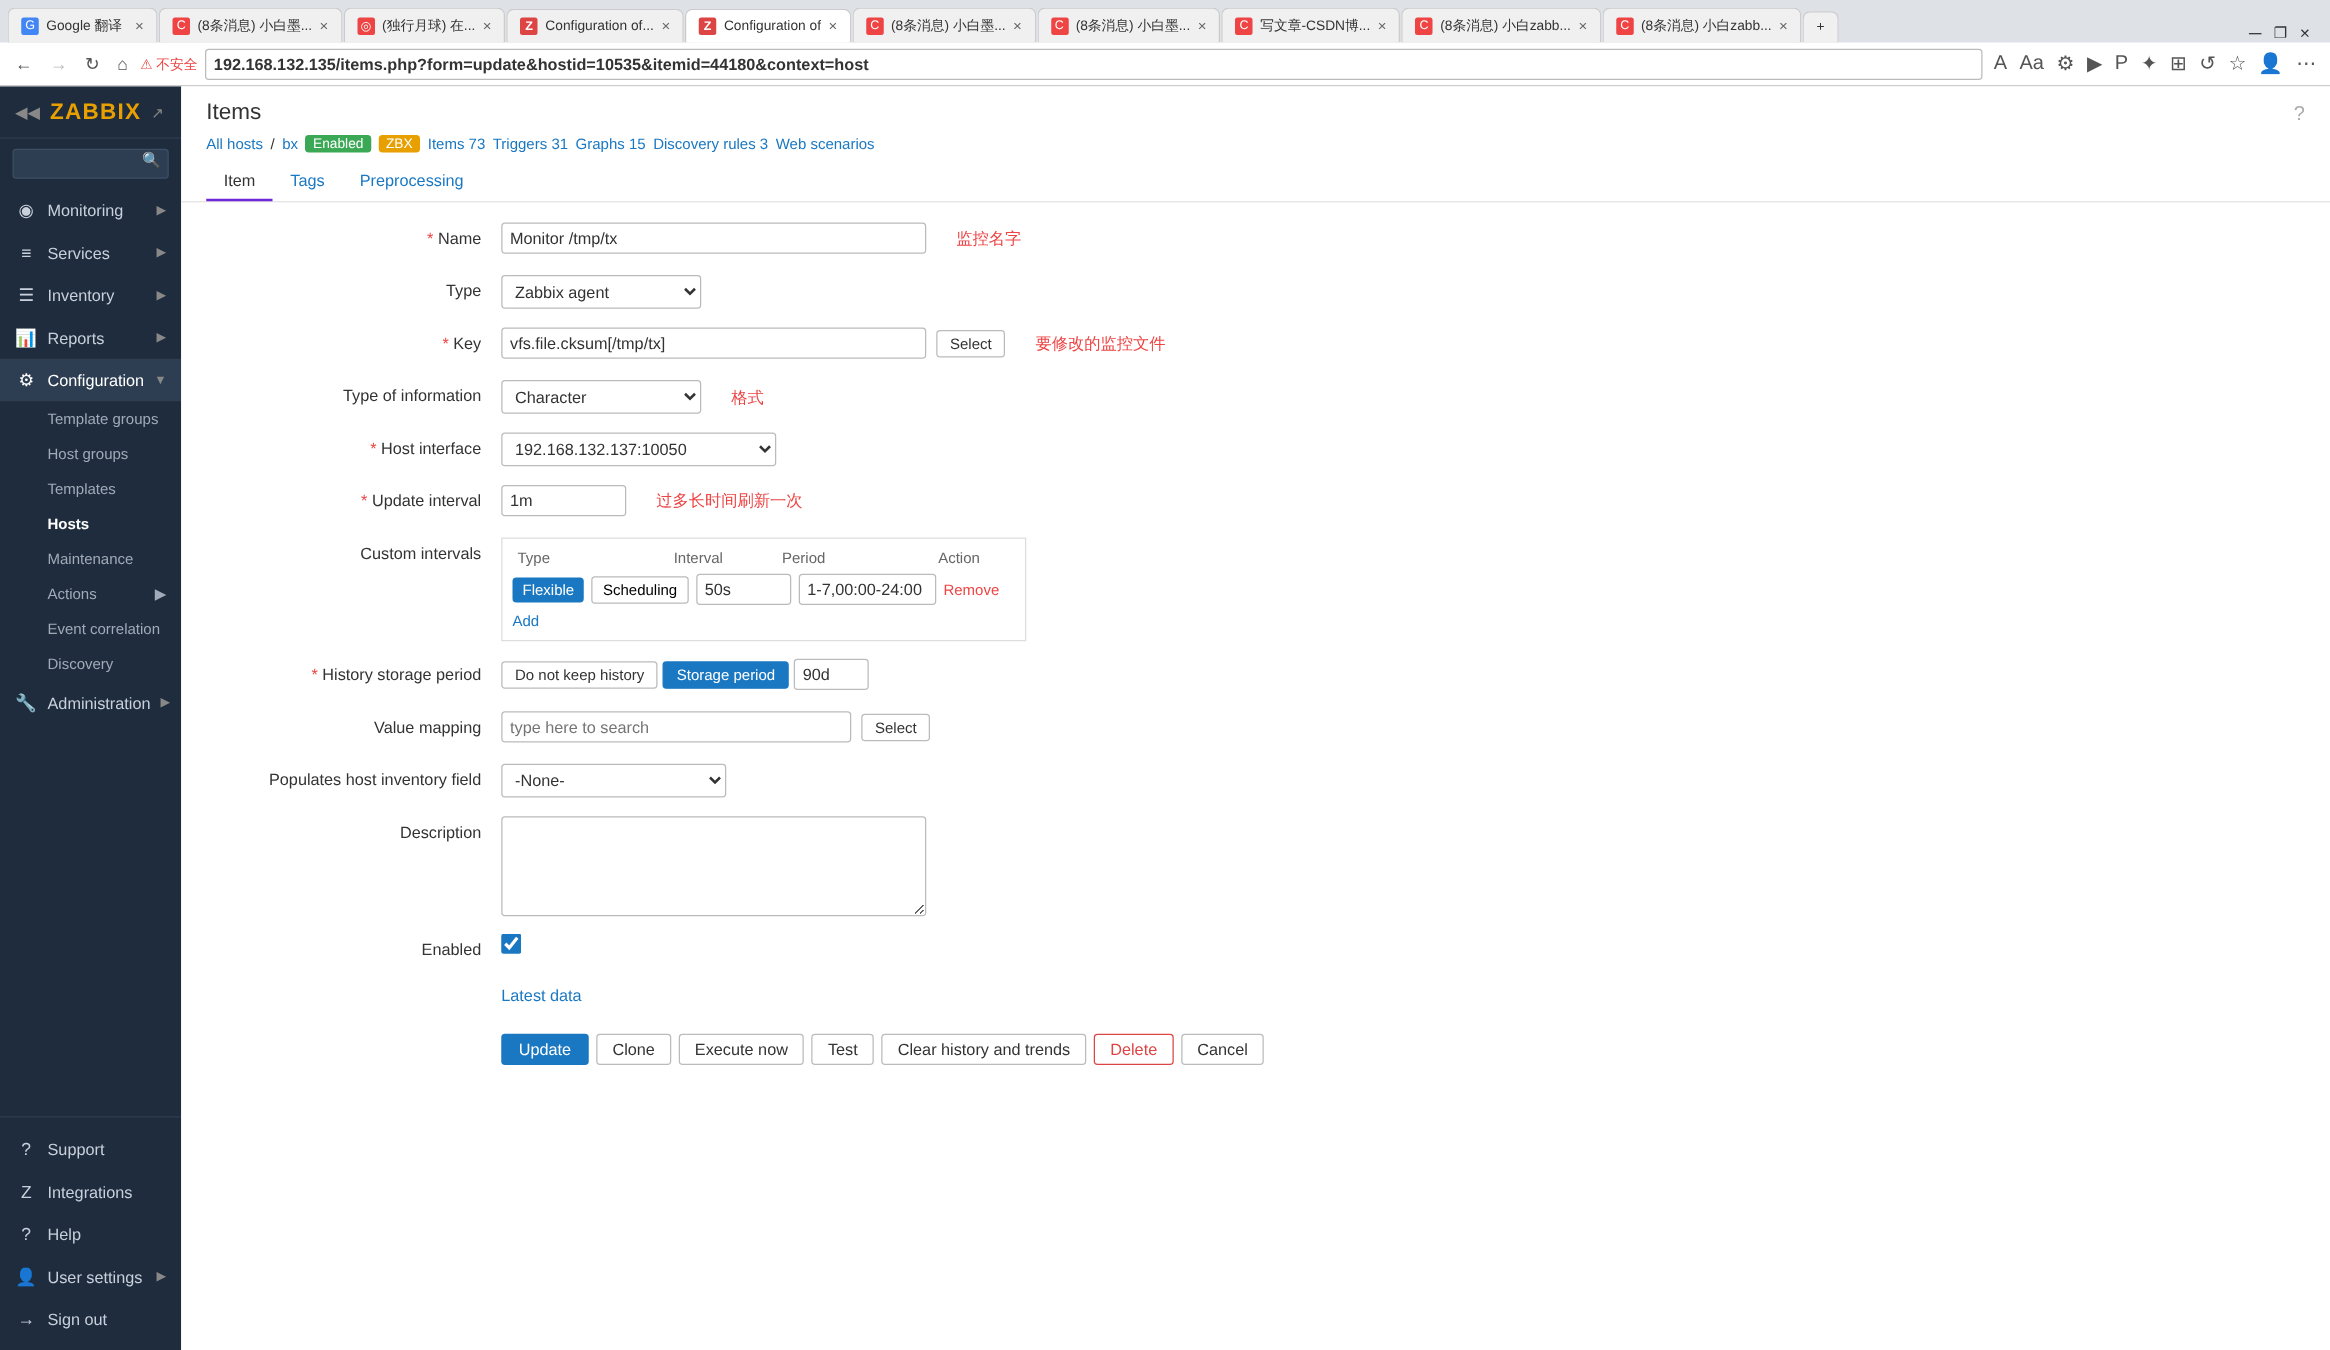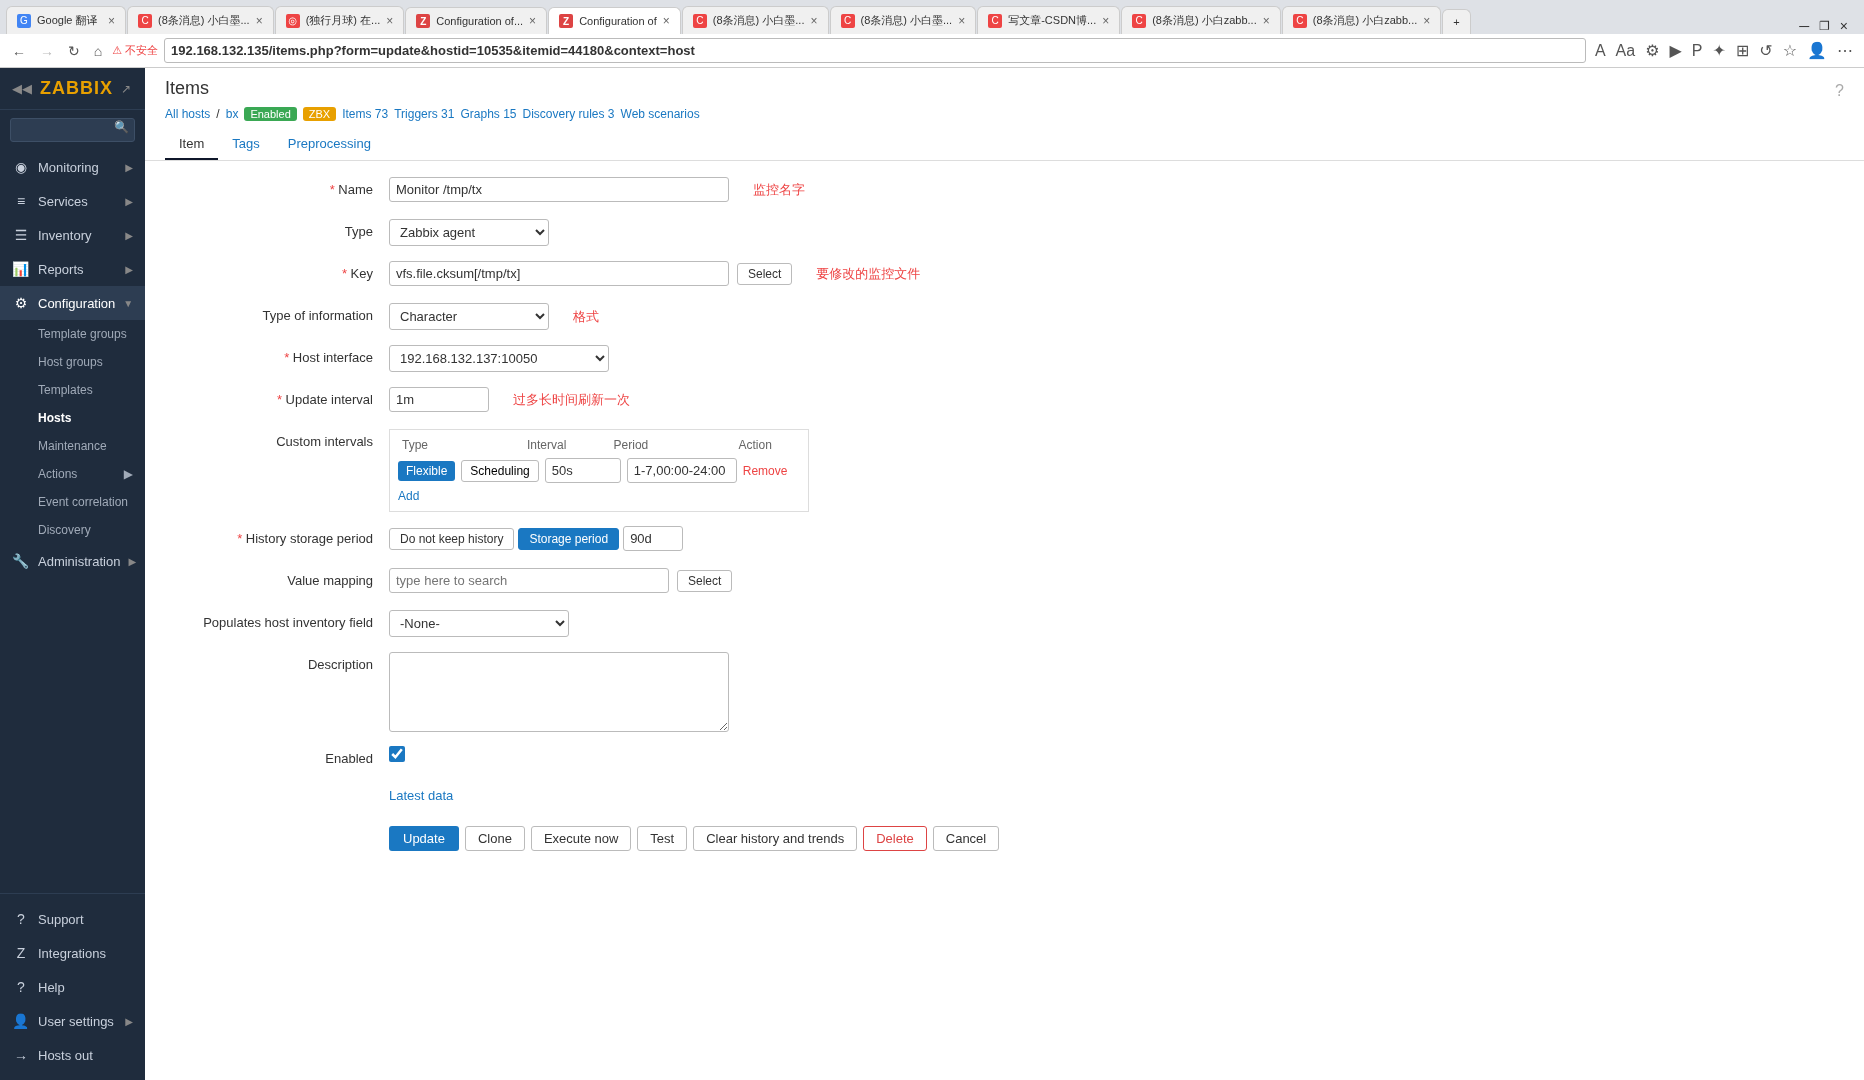--- a/index.html
+++ b/index.html
@@ -44,24 +44,24 @@
     .main { flex: 1; display: flex; flex-direction: column; overflow: hidden; background: #f7f7f7; }
     .main-header { background: #fff; padding: 10px 20px 0; border-bottom: 1px solid #ddd; flex-shrink: 0; }
     .page-title { font-size: 18px; font-weight: normal; color: #333; margin-bottom: 8px; }
     .breadcrumb { display: flex; align-items: center; gap: 6px; font-size: 12px; margin-bottom: 8px; }
     .breadcrumb a { color: #1a78c2; text-decoration: none; }
     .breadcrumb .badge { background: #3aa854; color: #fff; padding: 1px 6px; border-radius: 3px; font-size: 11px; }
     .breadcrumb .badge-zbx { background: #e8a000; color: #fff; padding: 1px 6px; border-radius: 3px; font-size: 11px; }
     .breadcrumb .count-badge { color: #1a78c2; }
     .tabs-row { display: flex; gap: 0; border-bottom: none; }
     .tab-item { padding: 7px 14px; cursor: pointer; font-size: 13px; color: #1a78c2; border-bottom: 2px solid transparent; }
-    .tab-item.active { color: #333; border-bottom: 2px solid #0f172a; font-weight: normal; }
-
-    
-    .form-area { flex: 1; overflow-y: auto; padding: 16px 24px; background: #fff; margin: 0; }
+    .tab-item.active { color: #333; border-bottom: 2px solid #6d28d9; font-weight: normal; }
+
+    
+    .form-area { flex: 1; overflow-y: auto; padding: 16px 36px; background: #fff; margin: 0; }
     .form-row { display: flex; align-items: flex-start; margin-bottom: 14px; min-height: 28px; }
     .form-label { width: 220px; flex-shrink: 0; text-align: right; padding-right: 16px; padding-top: 5px; font-size: 13px; color: #333; }
     .form-label.required::before { content: '* '; color: #e44; }
     .form-control-area { flex: 1; display: flex; align-items: center; gap: 8px; flex-wrap: wrap; }
     input[type="text"], select, textarea { font-size: 13px; border: 1px solid #bbb; border-radius: 3px; padding: 4px 6px; color: #333; background: #fff; }
     .name-input { width: 340px; background: #e8f0fe; border: 1px solid #4a90d9; }
     .type-select { width: 160px; }
     .key-input { width: 340px; }
     .char-select { width: 160px; }
     .host-interface-select { width: 220px; }
@@ -280,21 +280,21 @@
         <span class="nav-icon">?</span>
         <span class="nav-label">Help</span>
       </div>
       <div class="nav-item">
         <span class="nav-icon">👤</span>
         <span class="nav-label">User settings</span>
         <span class="nav-arrow">▶</span>
       </div>
       <div class="nav-item">
         <span class="nav-icon">→</span>
-        <span class="nav-label">Hosts out</span>
+        <span class="nav-label">Sign out</span>
       </div>
     </div>
   </div>
 
   <div class="main">
     <div class="main-header">
       <div style="display:flex;justify-content:space-between;align-items:flex-start;">
         <h1 class="page-title">Items</h1>
         <span style="color:#aaa;font-size:16px;cursor:pointer;margin-top:4px;">?</span>
       </div>

